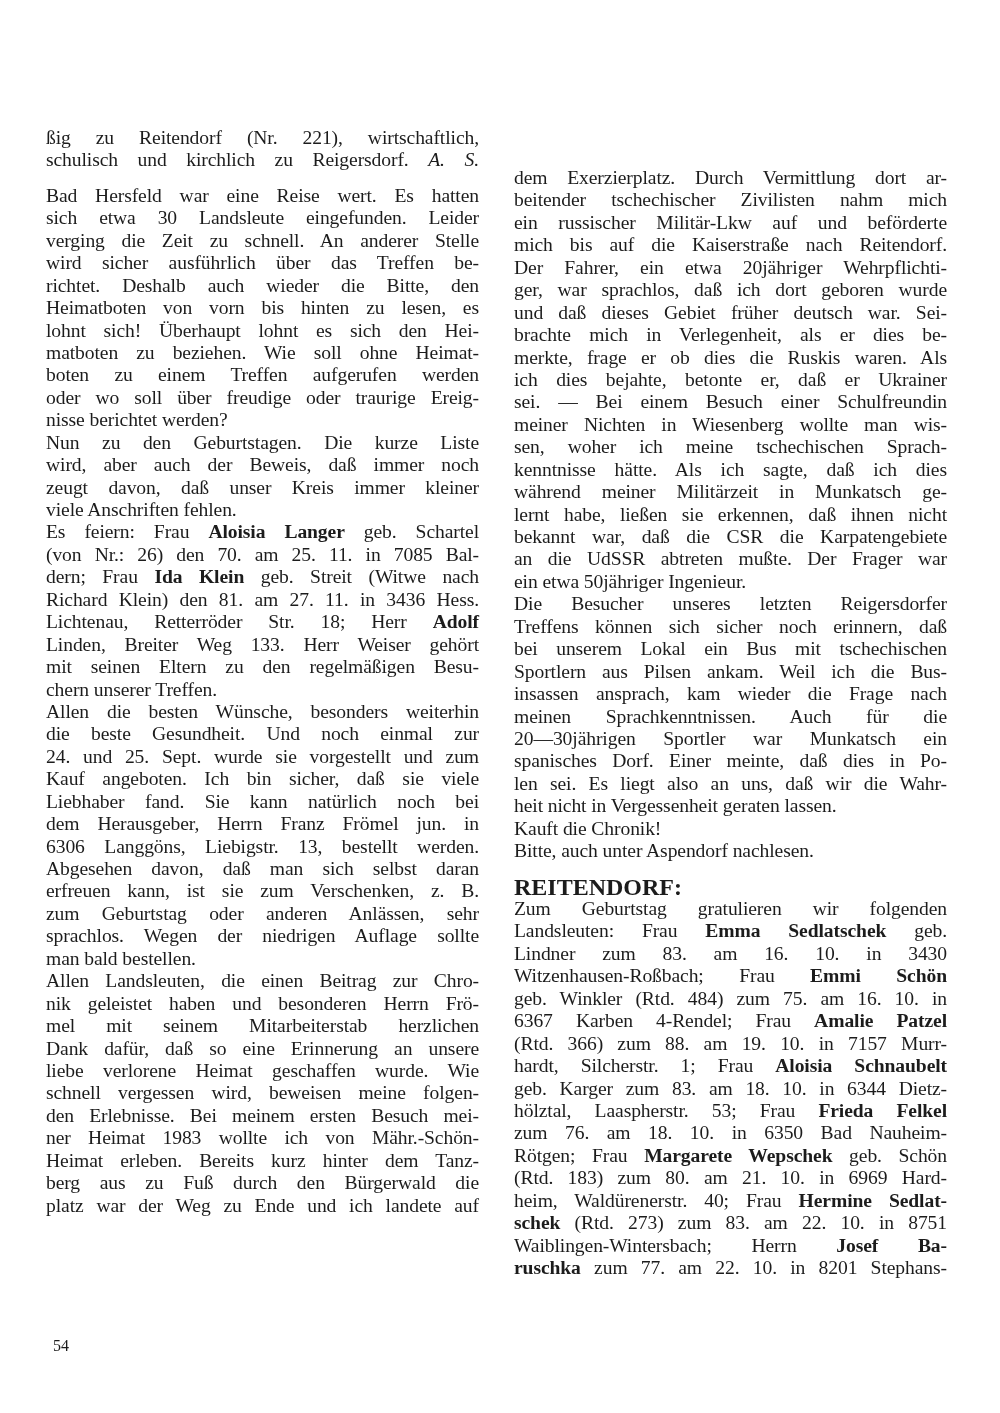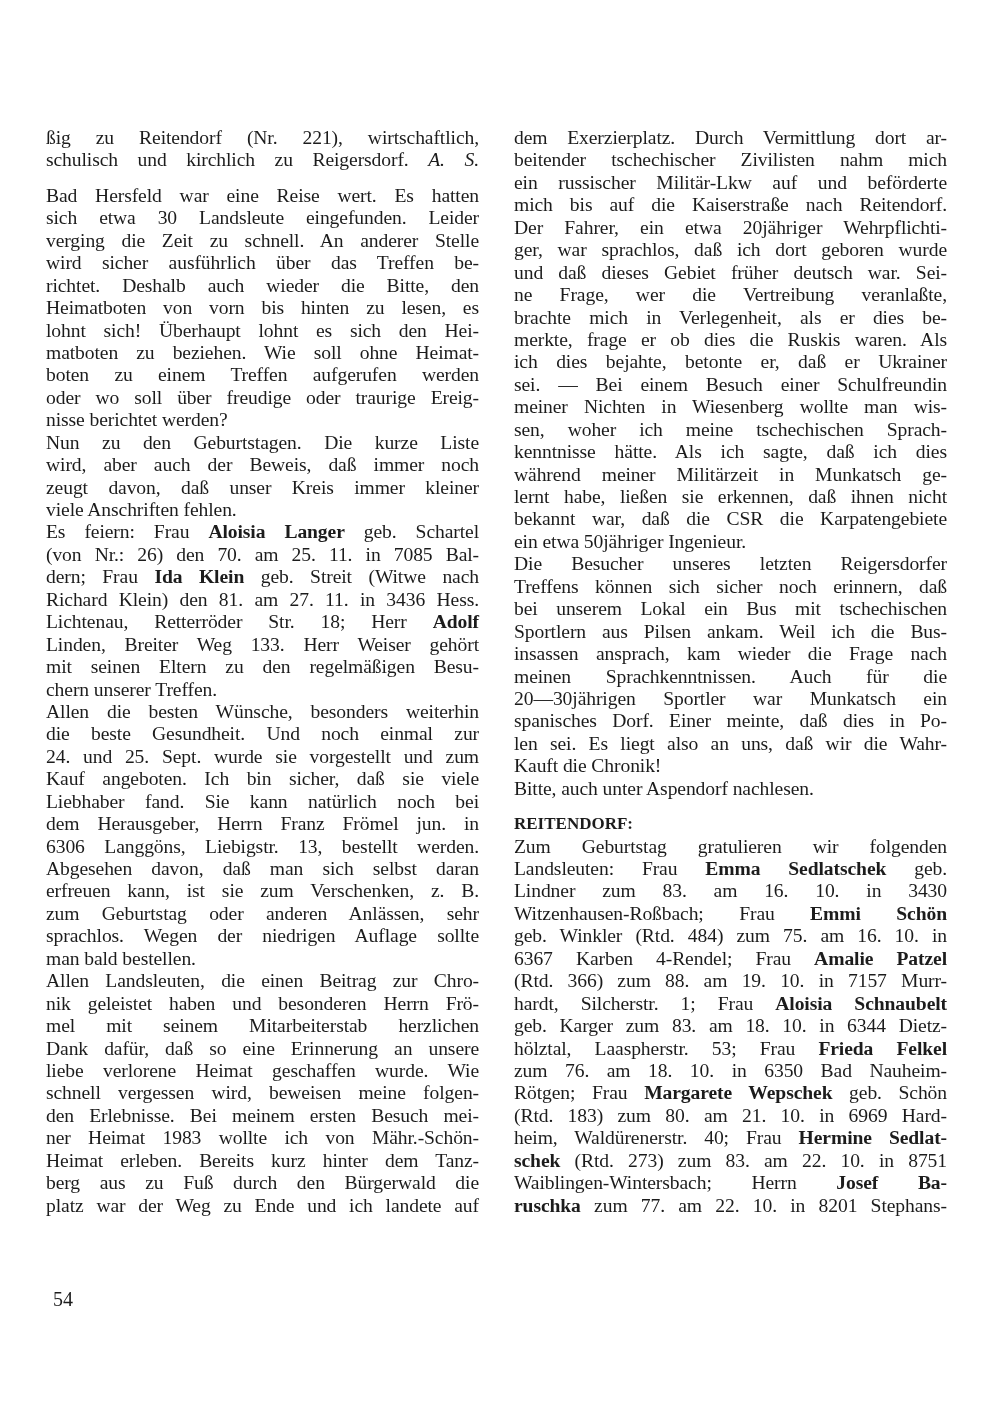--- a/index.html
+++ b/index.html
@@ -1,28 +1,28 @@
 <!DOCTYPE html>
 <html><head>
 <meta charset="utf-8">
 <style>
   html, body { margin: 0; padding: 0; background: #ffffff; }
   body { width: 1000px; height: 1413px; position: relative; overflow: hidden;
          font-family: "Liberation Serif", "DejaVu Serif", serif; color: #1c1c1c; }
   .col { position: absolute; top: 127px; }
   .col-left { left: 46px; width: 433px; }
-  .col-right { left: 514px; width: 433px; }
+  .col-right { left: 514px; width: 433px; margin-top: 40px; }
   .line { font-size: 19.6px; line-height: 22.45px; height: 22.45px; white-space: nowrap;
           text-align: justify; text-align-last: justify; letter-spacing: -0.1px; }
   .line.last { text-align-last: left; }
   .gap { height: 13px; }
   .b { font-weight: bold; }
   .i { font-style: italic; }
-  .heading { font-weight: bold; font-size: 17px; line-height: 22.45px; height: 22.45px; }
-  .page-number { position: absolute; left: 53px; top: 1288px; font-size: 20px; }
+  .heading { font-weight: bold; font-size: 24px; line-height: 22.45px; height: 22.45px; }
+  .page-number { position: absolute; left: 53px; top: 1337px; font-size: 16px; }
 </style>
 </head>
 <body>
 
 <div class="col col-left">
 
   <div class="line">ßig zu Reitendorf (Nr. 221), wirtschaftlich,</div>
   <div class="line"><span>schulisch und kirchlich zu Reigersdorf.</span> <span class="i">A. S.</span></div>
   <div class="gap"></div>
 
@@ -80,42 +80,43 @@
 
 <div class="col col-right">
 
   <div class="line">dem Exerzierplatz. Durch Vermittlung dort ar-</div>
   <div class="line">beitender tschechischer Zivilisten nahm mich</div>
   <div class="line">ein russischer Militär-Lkw auf und beförderte</div>
   <div class="line">mich bis auf die Kaiserstraße nach Reitendorf.</div>
   <div class="line">Der Fahrer, ein etwa 20jähriger Wehrpflichti-</div>
   <div class="line">ger, war sprachlos, daß ich dort geboren wurde</div>
   <div class="line">und daß dieses Gebiet früher deutsch war. Sei-</div>
-  <div class="line">ne Frage, wer die Vertreibung veranlaßte,</div>
   <div class="line">brachte mich in Verlegenheit, als er dies be-</div>
   <div class="line">merkte, frage er ob dies die Ruskis waren. Als</div>
   <div class="line">ich dies bejahte, betonte er, daß er Ukrainer</div>
   <div class="line">sei. — Bei einem Besuch einer Schulfreundin</div>
   <div class="line">meiner Nichten in Wiesenberg wollte man wis-</div>
   <div class="line">sen, woher ich meine tschechischen Sprach-</div>
   <div class="line">kenntnisse hätte. Als ich sagte, daß ich dies</div>
   <div class="line">während meiner Militärzeit in Munkatsch ge-</div>
   <div class="line">lernt habe, ließen sie erkennen, daß ihnen nicht</div>
   <div class="line">bekannt war, daß die CSR die Karpatengebiete</div>
+  <div class="line">an die UdSSR abtreten mußte. Der Frager war</div>
   <div class="line last">ein etwa 50jähriger Ingenieur.</div>
 
   <div class="line">Die Besucher unseres letzten Reigersdorfer</div>
   <div class="line">Treffens können sich sicher noch erinnern, daß</div>
   <div class="line">bei unserem Lokal ein Bus mit tschechischen</div>
   <div class="line">Sportlern aus Pilsen ankam. Weil ich die Bus-</div>
   <div class="line">insassen ansprach, kam wieder die Frage nach</div>
   <div class="line">meinen Sprachkenntnissen. Auch für die</div>
   <div class="line">20—30jährigen Sportler war Munkatsch ein</div>
   <div class="line">spanisches Dorf. Einer meinte, daß dies in Po-</div>
   <div class="line">len sei. Es liegt also an uns, daß wir die Wahr-</div>
+  <div class="line last">heit nicht in Vergessenheit geraten lassen.</div>
 
   <div class="line last">Kauft die Chronik!</div>
   <div class="line last">Bitte, auch unter Aspendorf nachlesen.</div>
   <div class="gap"></div>
 
   <div class="heading">REITENDORF:</div>
 
   <div class="line">Zum Geburtstag gratulieren wir folgenden</div>
   <div class="line"><span>Landsleuten: Frau </span><span class="b">Emma Sedlatschek</span><span> geb.</span></div>
   <div class="line">Lindner zum 83. am 16. 10. in 3430</div>

